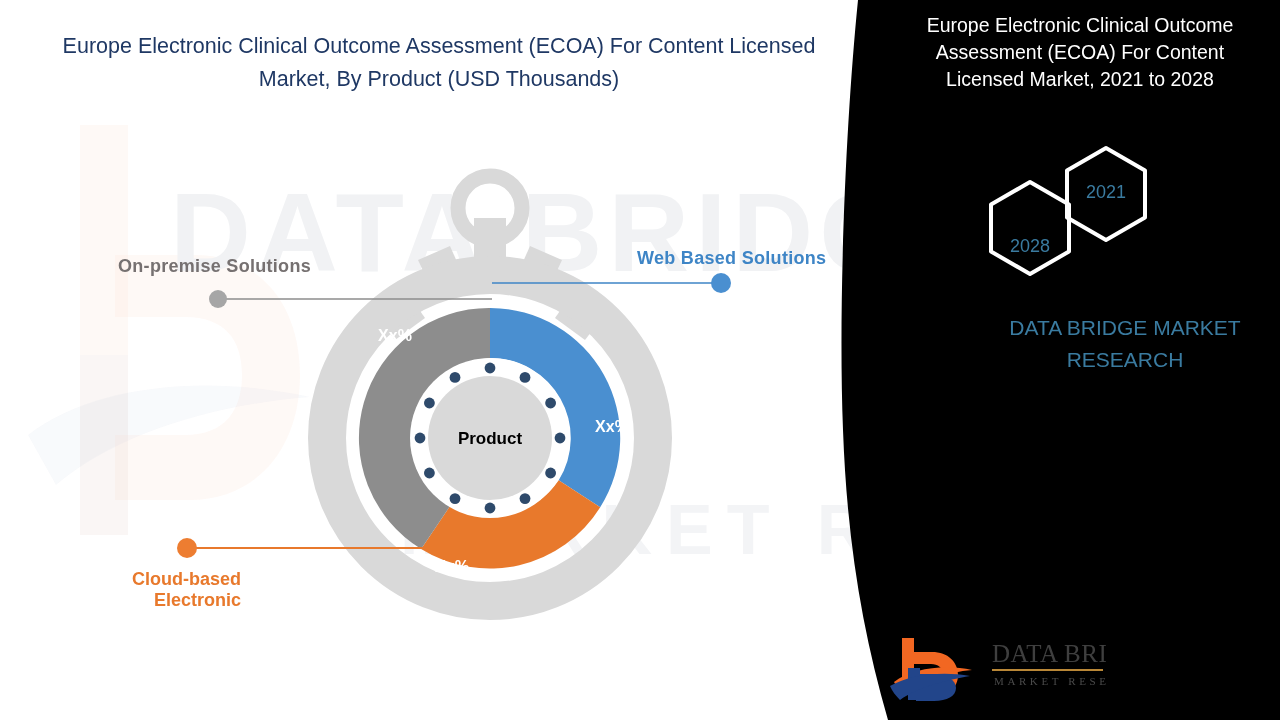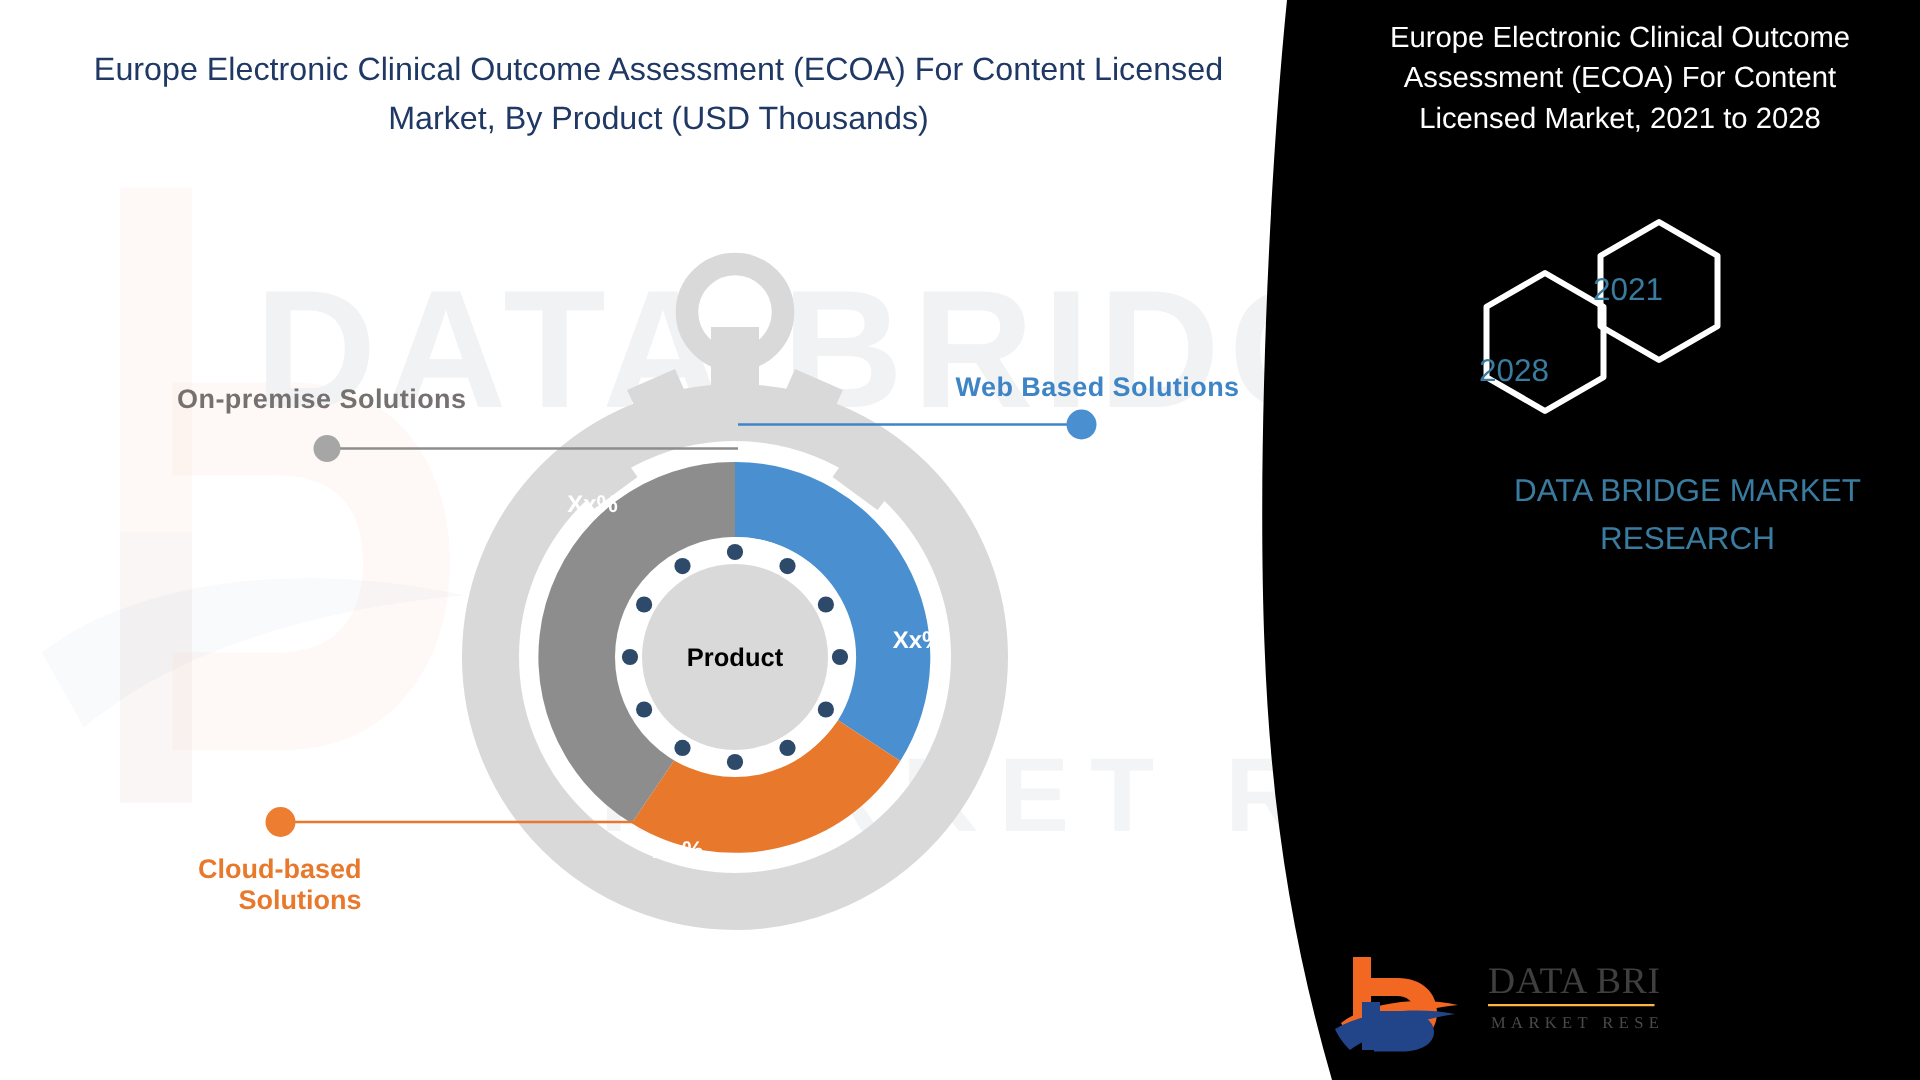--- a/index.html
+++ b/index.html
@@ -88,22 +88,23 @@
   .hex {
     position: absolute;
     width: 88px;
     height: 98px;
   }
   .hex-2021 { left: 82px; top: 0px; }
   .hex-2028 { left: 6px; top: 34px; }
   .hex-label {
     position: absolute;
     width: 100%;
+    text-align: center;
     color: #3a7ba0;
-    font-size: 21px;
+    font-size: 18px;
     font-weight: 400;
   }
   .hex-2021 .hex-label { top: 37px; }
   .hex-2028 .hex-label { top: 37px; margin-top: 20px; }
 
   .brand-line {
     position: absolute;
     z-index: 3;
     left: 960px;
     top: 312px;
@@ -302,16 +303,16 @@
 
     <text x="95" y="181" text-anchor="middle" font-family="'Liberation Sans', sans-serif" font-size="16" font-weight="700" fill="#ffffff" transform="translate(0,0)">Xx%</text>
     <text x="312" y="272" text-anchor="middle" font-family="'Liberation Sans', sans-serif" font-size="16" font-weight="700" fill="#ffffff">Xx%</text>
     <text x="152" y="412" text-anchor="middle" font-family="'Liberation Sans', sans-serif" font-size="16" font-weight="700" fill="#ffffff">Xx%</text>
   </svg>
 
   <div class="callout callout-onprem">On-premise  Solutions</div>
   <div class="callout callout-web">Web Based Solutions</div>
   <div class="callout callout-cloud">
     <div>Cloud-based</div>
-    <div>Solutions</div>
+    <div>Electronic</div>
   </div>
 
 </div>
 
 </body></html>

